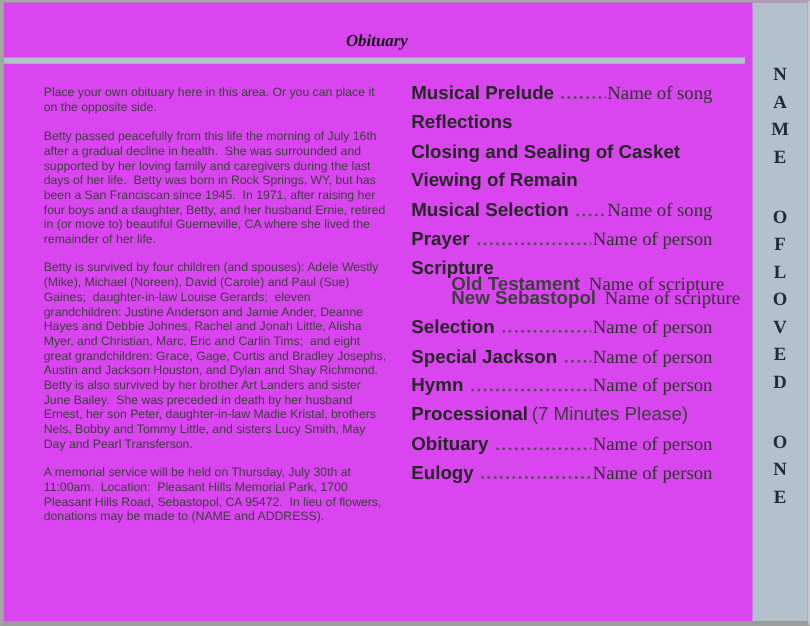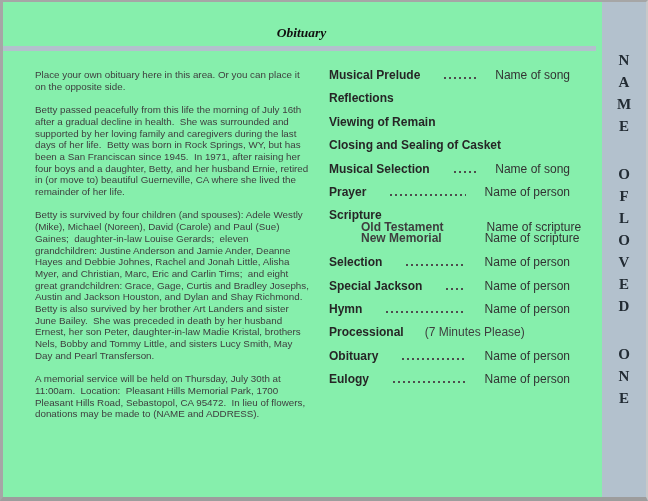--- a/index.html
+++ b/index.html
@@ -2,21 +2,21 @@
 <html><head>
 <meta charset="utf-8">
 <style>
   * { margin:0; padding:0; box-sizing:border-box; }
   html,body { background:#ffffff; }
   body { font-family:"Liberation Sans", sans-serif; }
 
   .page {
     position:relative;
     width:648px; height:501px;
-    background:#86efac;
+    background:#d946ef;
     border:3px solid #a6a6a6;
     border-top-width:2px;
     border-right:2px solid #c8c8c8;
     border-bottom:4px solid #9d9d9d;
     overflow:hidden;
   }
 
   
   .name-banner {
     position:absolute; top:0; right:0; bottom:0;
@@ -75,26 +75,25 @@
 
   
   .svc-col {
     width:241px;
     margin-left:17px;
   }
   .svc-row {
     display:flex; align-items:baseline;
     height:12px; line-height:12px;
     margin-bottom:11.4px;
-    font-size:12px;
-    gap:18px;
+    font-size:15px;
   }
   .svc-lbl { font-weight:bold; color:#262626; white-space:nowrap; }
   .svc-note { color:#3e3e3e; margin-left:3px; white-space:nowrap; }
-  .svc-val { color:#333333; white-space:nowrap; }
+  .svc-val { color:#333333; white-space:nowrap;font-family:Liberation Serif, serif; }
   .leader {
     flex:1;
     height:2px;
     align-self:flex-end;
     margin:0 1px 2px 6px;
     background-image:radial-gradient(circle at 1px 1px, #4d4d4d 0.9px, transparent 1.2px);
     background-size:5px 2px;
     background-repeat:repeat-x;
   }
   .svc-row.group { margin-bottom:0.5px; }
@@ -134,25 +133,25 @@
           <span class="svc-lbl">Musical Prelude</span>
           <span class="leader"></span>
           <span class="svc-val">Name of song</span>
         </div>
 
         <div class="svc-row">
           <span class="svc-lbl">Reflections</span>
         </div>
 
         <div class="svc-row">
+          <span class="svc-lbl">Closing and Sealing of Casket</span>
+        </div>
+
+        <div class="svc-row">
           <span class="svc-lbl">Viewing of Remain</span>
-        </div>
-
-        <div class="svc-row">
-          <span class="svc-lbl">Closing and Sealing of Casket</span>
         </div>
 
         <div class="svc-row">
           <span class="svc-lbl">Musical Selection</span>
           <span class="leader"></span>
           <span class="svc-val">Name of song</span>
         </div>
 
         <div class="svc-row">
           <span class="svc-lbl">Prayer</span>
@@ -164,21 +163,21 @@
           <span class="svc-lbl">Scripture</span>
         </div>
 
         <div class="svc-row sub">
           <span class="svc-lbl">Old Testament</span>
           <span class="leader"></span>
           <span class="svc-val">Name of scripture</span>
         </div>
 
         <div class="svc-row sub last">
-          <span class="svc-lbl">New Memorial</span>
+          <span class="svc-lbl">New Sebastopol</span>
           <span class="leader"></span>
           <span class="svc-val">Name of scripture</span>
         </div>
 
         <div class="svc-row">
           <span class="svc-lbl">Selection</span>
           <span class="leader"></span>
           <span class="svc-val">Name of person</span>
         </div>
 

